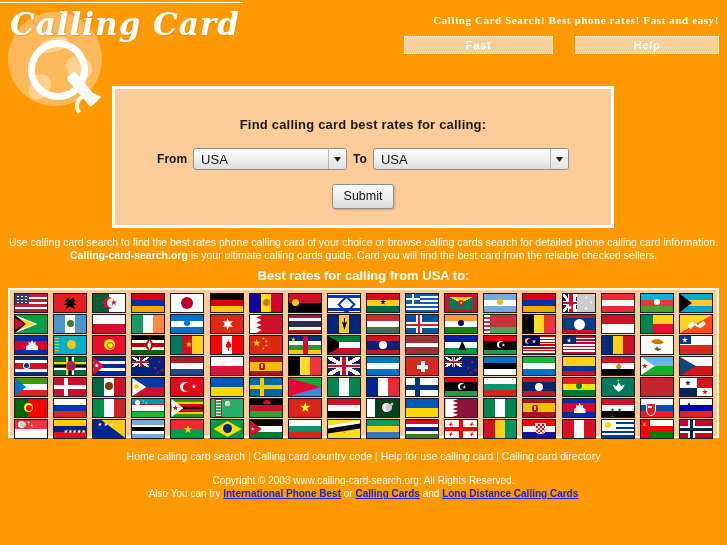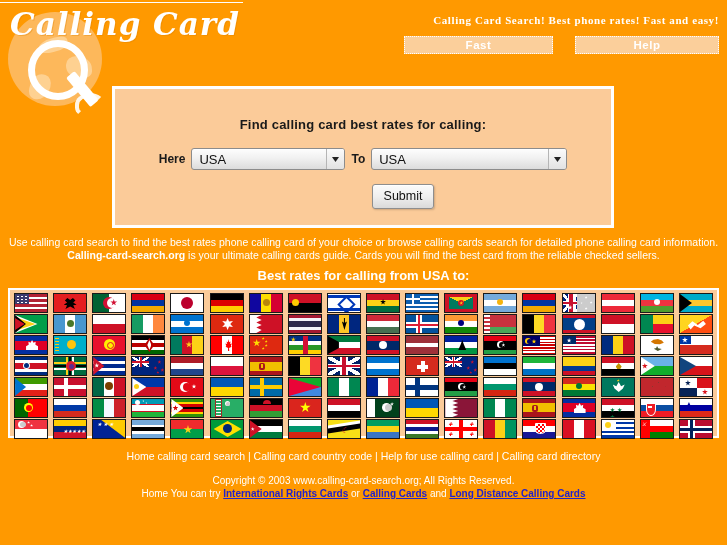--- a/index.html
+++ b/index.html
@@ -169,21 +169,21 @@
   .select-arrow {
     width: 17px; height: 20px;
     border-left: 1px solid #b5b5b5;
     background: linear-gradient(to bottom, #fbfbfb, #e2e2e2);
     display: flex; align-items: center; justify-content: center;
   }
   .select-arrow svg { display: block; }
 
   .submit-wrap {
     position: absolute; left: 0; top: 95px;
-    width: 100%; text-align: center; padding-left: 40px;
+    width: 100%; text-align: center;
   }
   .submit-btn {
     display: inline-block;
     padding: 4px 11px 5px 11px;
     font-size: 12.5px;
     color: #111;
     background: linear-gradient(to bottom, #fbfbfb 0%, #efefef 50%, #dadada 100%);
     border: 1px solid #8e8e8e;
     border-radius: 3px;
     box-shadow: inset 0 1px 0 #ffffff, 1px 1px 2px rgba(0,0,0,.18);
@@ -281,21 +281,21 @@
   <div class="navbar">
     <div class="nav-btn w1">Fast</div>
     <div class="nav-btn w3">Help</div>
   </div>
 </div>
 
 <div class="panel">
   <div class="panel-title">Find calling card best rates for calling:</div>
 
   <div class="form-row">
-    <span class="lbl">Here</span>
+    <span class="lbl">From</span>
     <div class="select from">
       <span class="select-val">USA</span>
       <span class="select-arrow">
         <svg width="7" height="5" viewBox="0 0 7 5">
             <polygon points="0,0 7,0 3.5,5" fill="#222"></polygon>
           </svg>
       </span>
     </div>
     <span class="lbl">To</span>
     <div class="select to">
@@ -309,21 +309,21 @@
   </div>
 
   <div class="submit-wrap">
     <button class="submit-btn">Submit</button>
   </div>
 </div>
 
 <div class="blurb">
   <div>Use calling card search to find the best rates phone calling card of your choice or browse calling cards search for detailed phone calling card information.</div>
   <div>
-    <b>Calling-card-search.org</b><span> is your ultimate calling cards guide. Cards you will find the best card from the reliable checked sellers.</span>
+    <b>Calling-card-search.org</b><span> is your ultimate calling cards guide. Card you will find the best card from the reliable checked sellers.</span>
   </div>
 </div>
 
 <div class="best-rates">Best rates for calling from USA to:</div>
 
 <div class="flag-box">
   <div class="flag-grid" id="flag-grid">
       <div class="flag-cell" title="USA">
         <i style="left:0;top:0;width:100%;height:100%;background:linear-gradient(to bottom,#B22234 0.000%,#B22234 14.286%,#fff 14.286%,#fff 28.571%,#B22234 28.571%,#B22234 42.857%,#fff 42.857%,#fff 57.143%,#B22234 57.143%,#B22234 71.429%,#fff 71.429%,#fff 85.714%,#B22234 85.714%,#B22234 100.000%)"></i>
         <i style="left:0;top:0;width:44%;height:54%;background:#3C3B6E;"></i>
@@ -917,15 +917,15 @@
     </div>
 </div>
 
 <div class="footer-nav">
   <a>Home calling card search</a><span> | </span><a>Calling card country code</a><span> | </span><a>Help for use calling card</a><span> | </span><a>Calling card directory</a>
 </div>
 
 <div class="copyright">
   <div>Copyright © 2003 www.calling-card-search.org; All Rights Reserved.</div>
   <div class="tryline">
-    <span>Home You can try </span><a>International Rights Cards</a><span> or </span><a>Calling Cards</a><span> and </span><a>Long Distance Calling Cards</a>
+    <span>Also You can try </span><a>International Phone Best</a><span> or </span><a>Calling Cards</a><span> and </span><a>Long Distance Calling Cards</a>
   </div>
 </div>
 
 </body></html>

